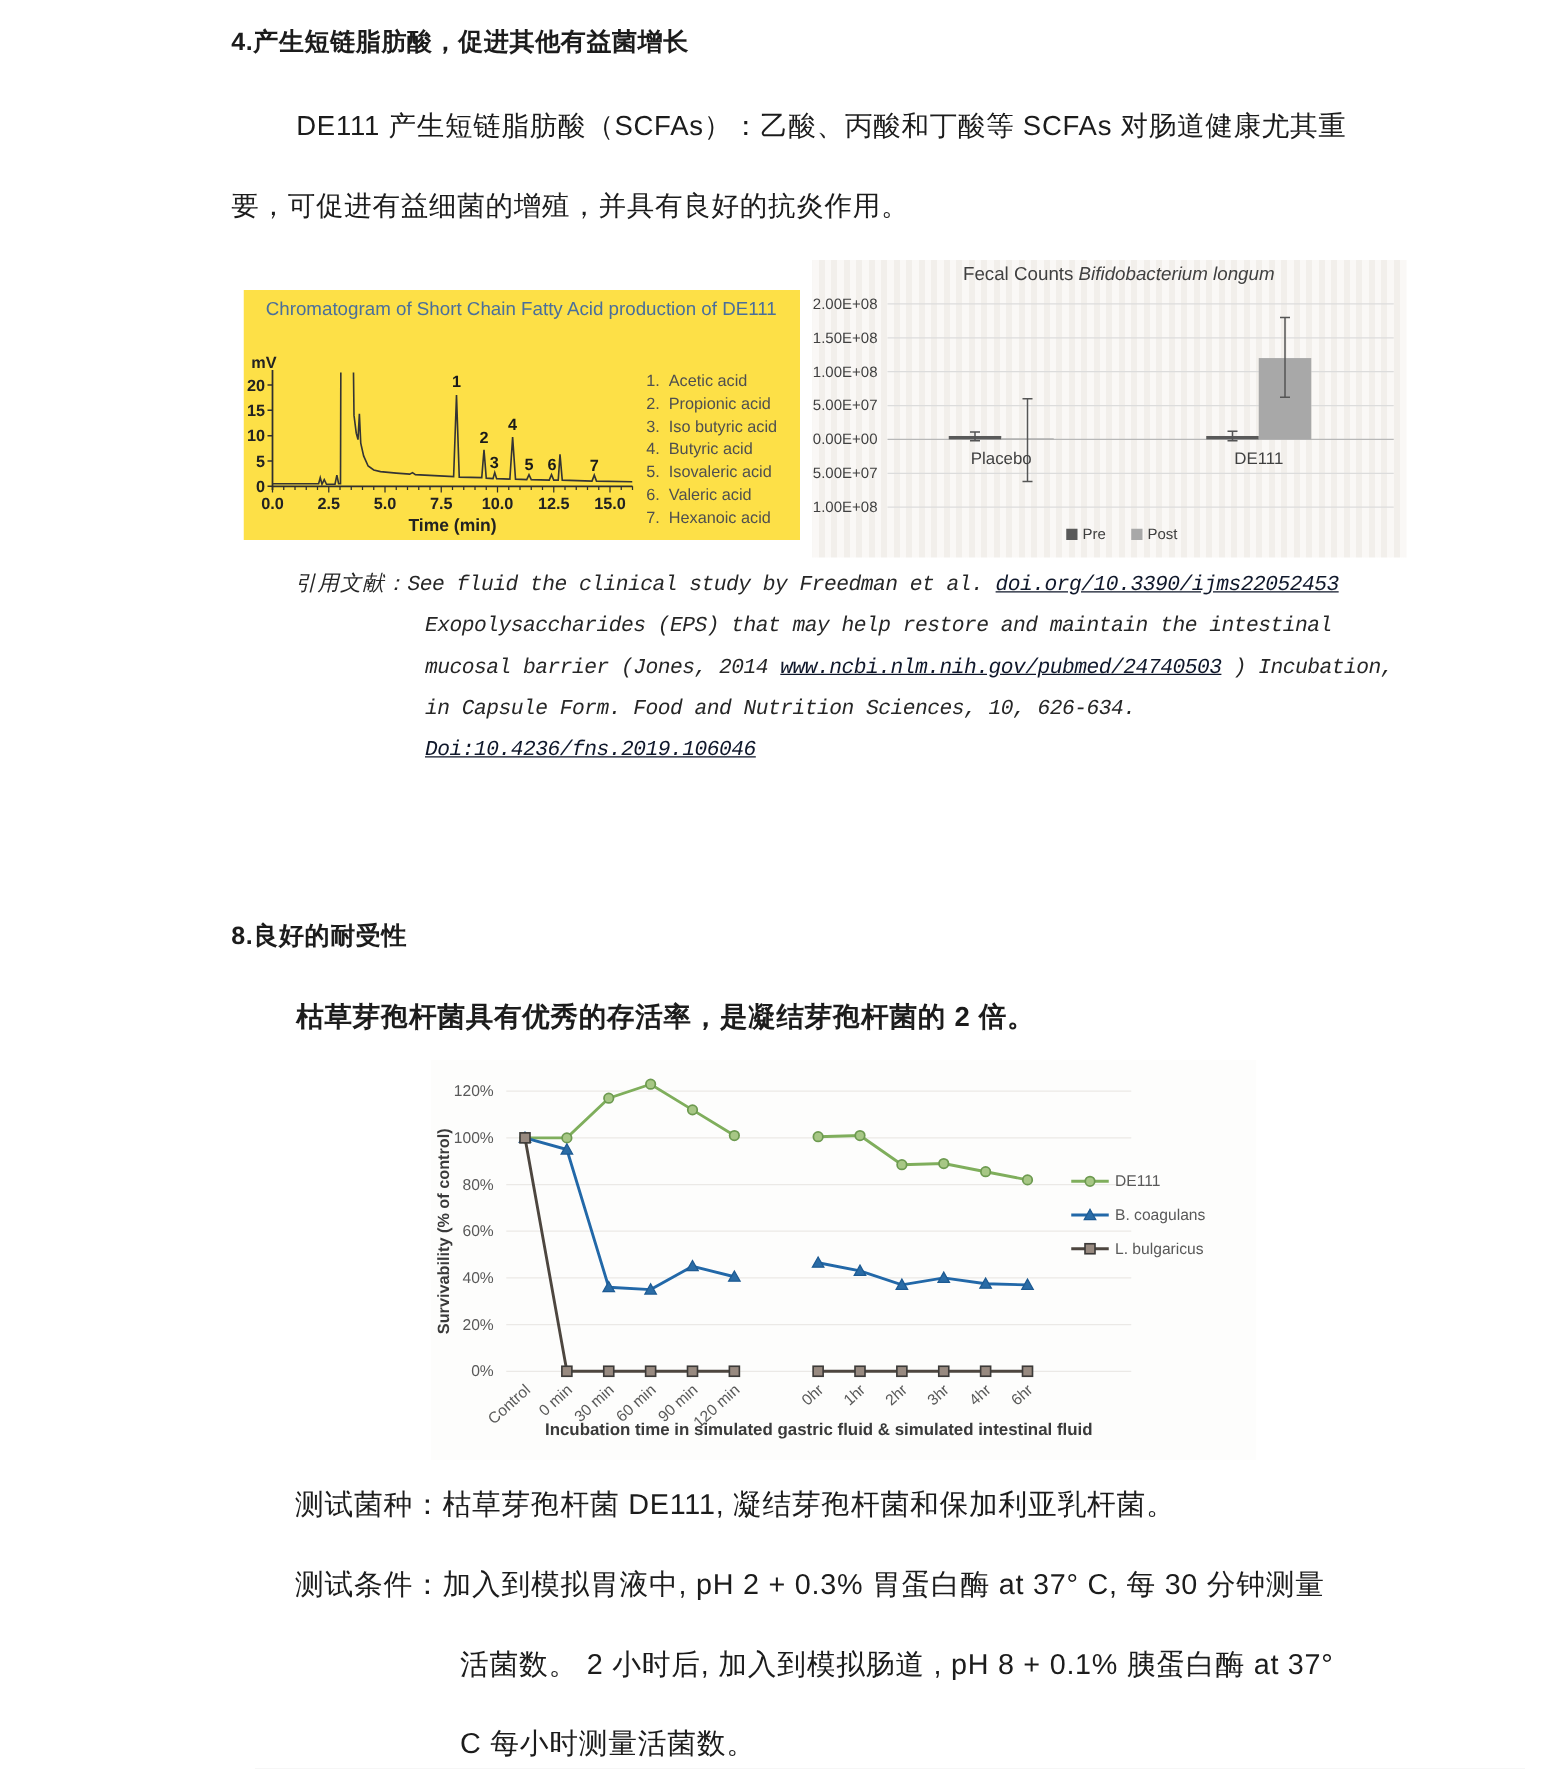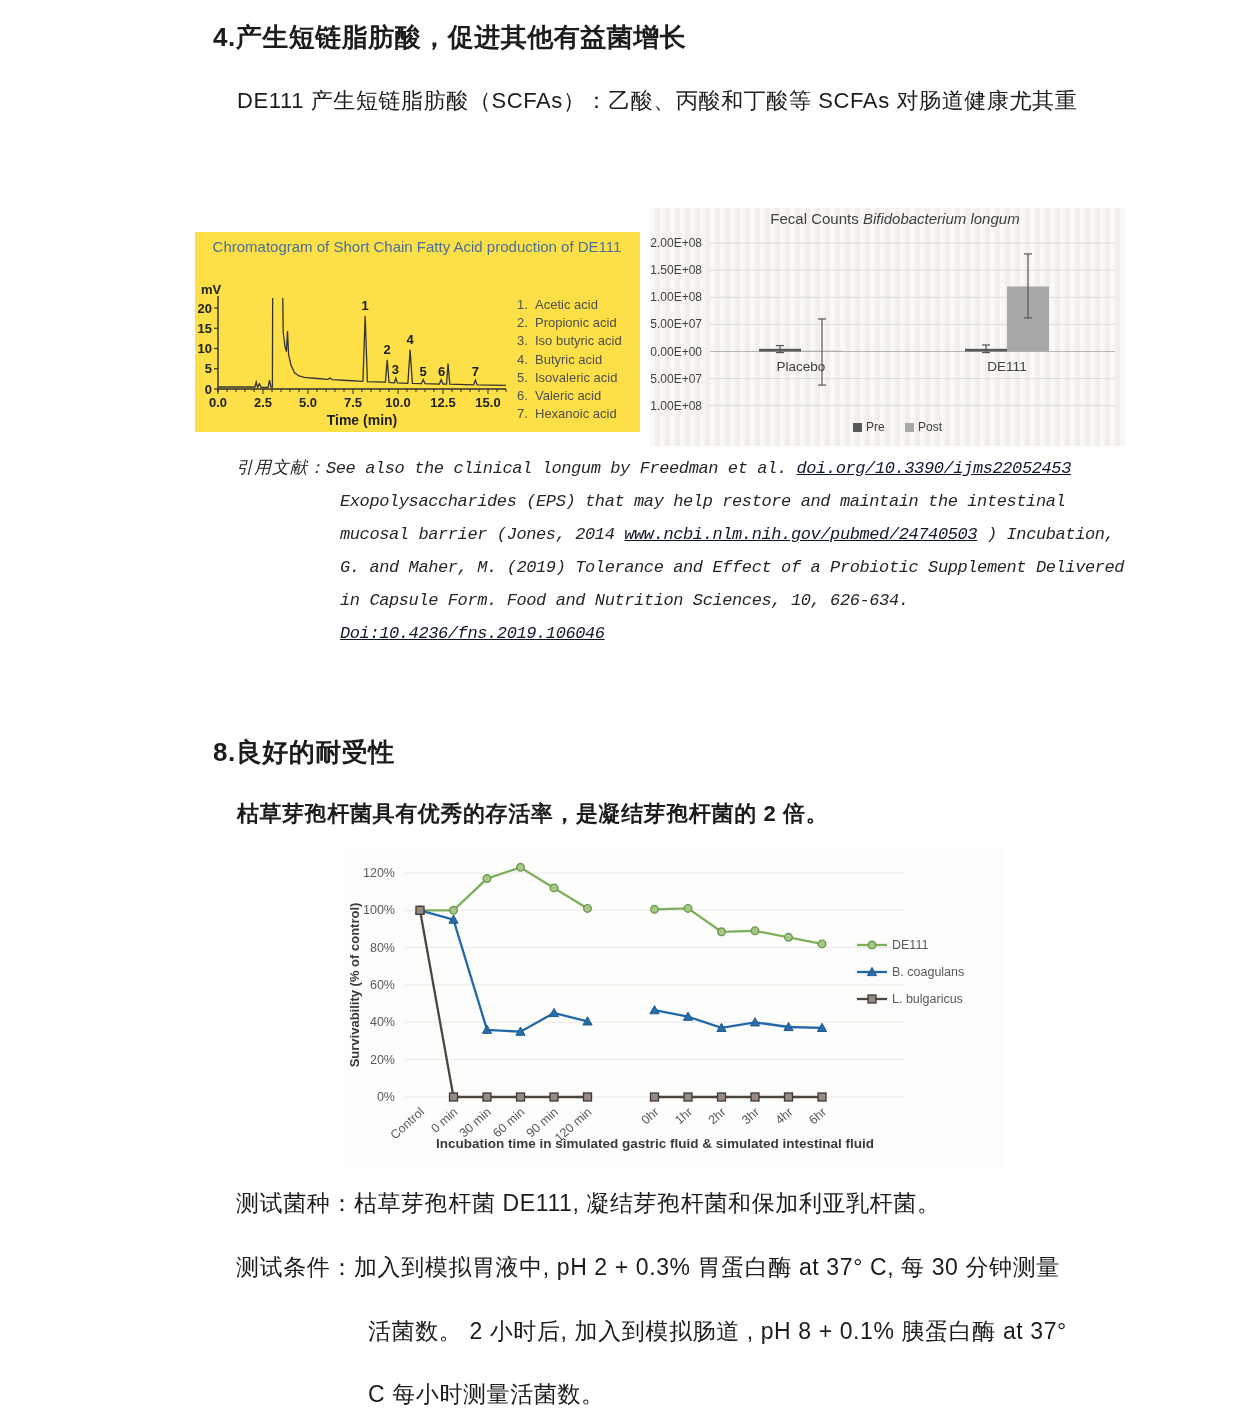--- a/index.html
+++ b/index.html
@@ -1,19 +1,19 @@
 <!DOCTYPE html>
 <html><head>
 <meta charset="utf-8">
 <style>
   html,body{margin:0;padding:0;background:#e9e9e9;}
   .page{position:relative;width:1240px;height:1415px;background:#ffffff;margin:0 auto;
         font-family:"Liberation Sans","DejaVu Sans",sans-serif;color:#1c1c1c;overflow:hidden;}
   .abs{position:absolute;}
-  .h{font-weight:bold;font-size:26px;letter-spacing:0.5px;margin-left:28px;}
+  .h{font-weight:bold;font-size:20px;letter-spacing:0.5px;}
   .body-text{font-size:22px;letter-spacing:0.6px;}
   .note-text{font-size:23px;letter-spacing:0.6px;}
   .cite{font-family:"Liberation Mono","DejaVu Sans Mono",monospace;font-style:italic;
         font-size:17px;line-height:33px;letter-spacing:-0.4px;color:#262626;}
   .cite-label{font-style:italic;letter-spacing:1px;}
   .cite-line{padding-left:104px;}
   .cite-line.first{padding-left:0;}
   a.doclink{color:#0f172a;text-decoration:underline;cursor:pointer;}
   .fig{position:absolute;}
   .fig svg{display:block;}
@@ -23,20 +23,21 @@
   text{font-family:"Liberation Sans","DejaVu Sans",sans-serif;}
 </style>
 </head>
 <body>
 
 <div class="page">
 
   <div class="abs h" style="left:185px;top:20px;">4.产生短链脂肪酸，促进其他有益菌增长</div>
 
   <div class="abs body-text" style="left:237px;top:86px;">DE111 产生短链脂肪酸（SCFAs）：乙酸、丙酸和丁酸等 SCFAs 对肠道健康尤其重</div>
+  <div class="abs body-text" style="left:185px;top:150px;">要，可促进有益细菌的增殖，并具有良好的抗炎作用。</div>
 
   <div class="fig fig-chrom" style="left:195px;top:232px;width:445px;height:200px;">
     <svg id="svg-chrom" width="445" height="200" viewBox="0 0 445 200">
         <text x="222" y="20" text-anchor="middle" font-size="15" fill="#4a6f9b">Chromatogram of Short Chain Fatty Acid production of DE111</text>
         <defs>
           <clipPath id="chromclip">
             <rect x="23" y="66" width="288" height="93"></rect>
           </clipPath>
         </defs>
         <line x1="23" y1="64" x2="23" y2="160" stroke="#2f2f2f" stroke-width="1.4"></line>
@@ -154,24 +155,23 @@
         <line x1="374" y1="109.89599999999999" x2="382" y2="109.89599999999999" stroke="#555" stroke-width="1.2"></line>
         <text x="357" y="163" text-anchor="middle" font-size="13.5" fill="#404040">DE111</text>
         <rect x="203" y="215" width="9" height="9" fill="#595959"></rect>
         <text x="216" y="223" font-size="12" fill="#404040">Pre</text>
         <rect x="255" y="215" width="9" height="9" fill="#a8a8a8"></rect>
         <text x="268" y="223" font-size="12" fill="#404040">Post</text>
       </svg>
   </div>
 
   <div class="abs cite" style="left:236px;top:452px;width:920px;">
-    <div class="cite-line first"><span class="cite-label">引用文献：</span><span>See also the clinical longum by Freedman et al. </span><a class="doclink">doi.org/10.3390/ijms22052453</a></div>
+    <div class="cite-line first"><span class="cite-label">引用文献：</span><span>See fluid the clinical study by Freedman et al. </span><a class="doclink">doi.org/10.3390/ijms22052453</a></div>
     <div class="cite-line">Exopolysaccharides (EPS) that may help restore and maintain the intestinal</div>
     <div class="cite-line"><span>mucosal barrier (Jones, 2014 </span><a class="doclink">www.ncbi.nlm.nih.gov/pubmed/24740503</a><span> ) Incubation,</span></div>
-    <div class="cite-line">G. and Maher, M. (2019) Tolerance and Effect of a Probiotic Supplement Delivered</div>
     <div class="cite-line">in Capsule Form. Food and Nutrition Sciences, 10, 626-634.</div>
     <div class="cite-line"><a class="doclink">Doi:10.4236/fns.2019.106046</a></div>
   </div>
 
   <div class="abs h" style="left:185px;top:735px;">8.良好的耐受性</div>
 
   <div class="abs body-text" style="left:237px;top:799px;font-weight:bold;">枯草芽孢杆菌具有优秀的存活率，是凝结芽孢杆菌的 2 倍。</div>
 
   <div class="fig fig-line" style="left:345px;top:848px;width:660px;height:320px;">
     <svg id="svg-line" width="660" height="320" viewBox="0 0 660 320">

